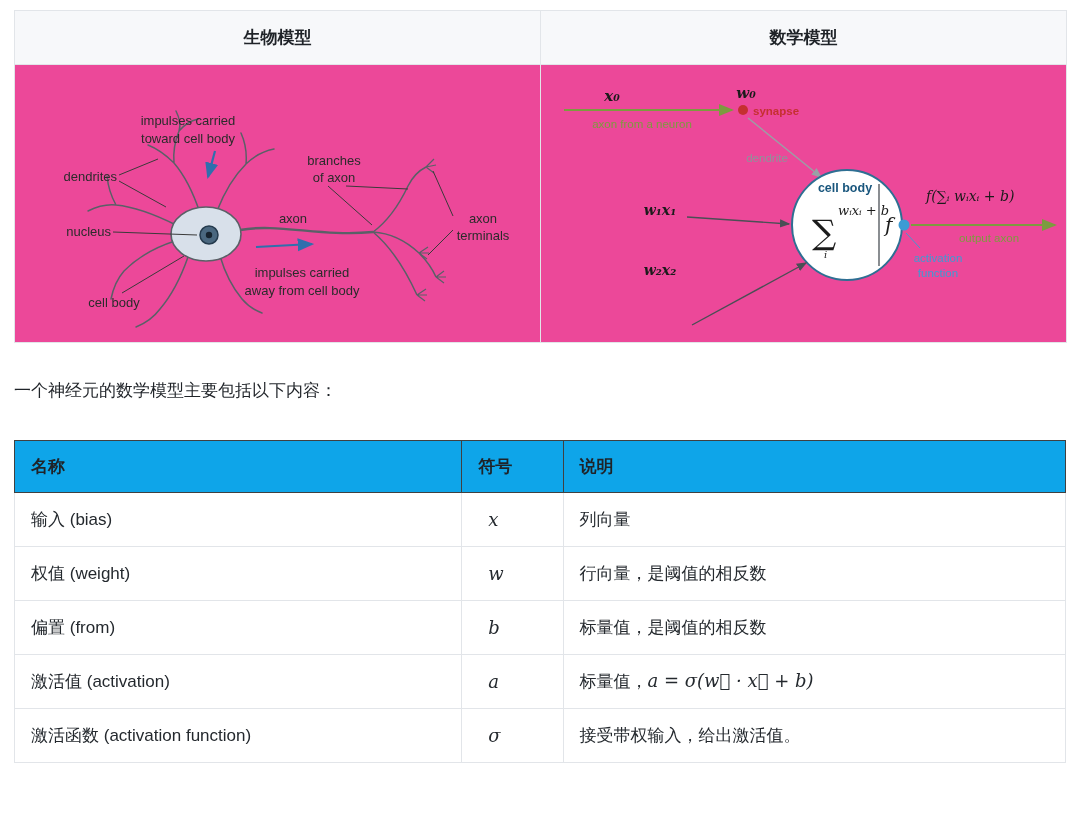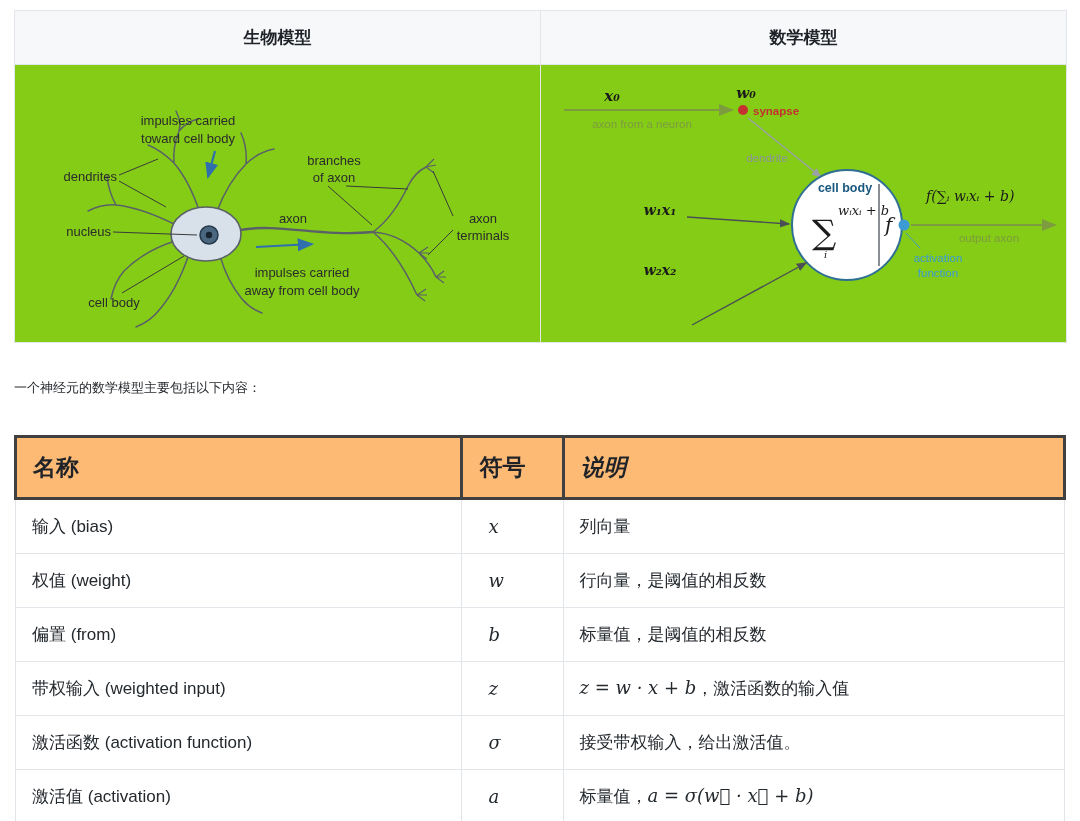--- a/index.html
+++ b/index.html
@@ -6,35 +6,35 @@
   html,body { width:1080px; height:821px; background:#ffffff; overflow:hidden;
     font-family:"Liberation Sans","DejaVu Sans",sans-serif; color:#24292e; }
   .page { padding:10px 14px 0 14px; }
 
   
   table.model-table { width:1052px; border-collapse:collapse; table-layout:fixed; }
   .model-table th {
     width:526px; border:1px solid #e2e5e9; background:#f7f8fa;
     font-size:17px; font-weight:bold; text-align:center; padding:15px 0; color:#1f2328;
   }
-  .model-table td { border:1px solid #e2e5e9; height:277px; vertical-align:middle; text-align:center; padding:0; background:#84cc16; }
-
-  
-  .intro { font-size:13px; color:#1f2328; margin:36px 0 38px 0; }
+  .model-table td { border:1px solid #e2e5e9; height:277px; vertical-align:middle; text-align:center; padding:0; background:#ec4899; }
+
+  
+  .intro { font-size:17px; color:#1f2328; margin:36px 0 38px 0; }
 
   
   table.spec-table { width:1052px; border-collapse:collapse; table-layout:fixed; }
   .spec-table th {
-    border:3px solid #404040; background:#fdba74; text-align:left;
-    font-size:23px; font-weight:bold; padding:14px 16px; color:#1f2328;
+    border:1px solid #404040; background:#0ea5e9; text-align:left;
+    font-size:17px; font-weight:bold; padding:14px 16px; color:#1f2328;
   }
   .spec-table td { border:1px solid #e2e5e9; font-size:17px; padding:15px 16px; color:#24292e; }
   .col-name { width:446px; }
   .col-sym  { width:101px; }
-  .col-desc { width:501px;font-style:italic; }
+  .col-desc { width:501px; }
   .spec-table td.c-sym { padding-left:26px; }
   .math {
     font-family:"DejaVu Serif","Liberation Serif",serif;
     font-style:italic; font-size:18px;
   }
 
   
   .slbl { font:13px "Liberation Sans","DejaVu Sans",sans-serif; fill:#2b2b2b; }
   .mlbl { font:11.5px "Liberation Sans","DejaVu Sans",sans-serif; }
   .mser { font-family:"DejaVu Serif","Liberation Serif",serif; font-style:italic; fill:#1b1b1b; }
@@ -194,30 +194,25 @@
         <td>权值 (weight)</td>
         <td class="c-sym"><span class="math">w</span></td>
         <td><span>行向量，是阈值的相反数</span><span class="math"></span><span></span></td>
       </tr>
       <tr>
         <td>偏置 (from)</td>
         <td class="c-sym"><span class="math">b</span></td>
         <td><span>标量值，是阈值的相反数</span><span class="math"></span><span></span></td>
       </tr>
       <tr>
-        <td>带权输入 (weighted input)</td>
-        <td class="c-sym"><span class="math">z</span></td>
-        <td><span></span><span class="math">z = w · x + b</span><span>，激活函数的输入值</span></td>
+        <td>激活值 (activation)</td>
+        <td class="c-sym"><span class="math">a</span></td>
+        <td><span>标量值，</span><span class="math">a = σ(w⃗ · x⃗ + b)</span><span></span></td>
       </tr>
       <tr>
         <td>激活函数 (activation function)</td>
         <td class="c-sym"><span class="math">σ</span></td>
         <td><span>接受带权输入，给出激活值。</span><span class="math"></span><span></span></td>
       </tr>
-      <tr>
-        <td>激活值 (activation)</td>
-        <td class="c-sym"><span class="math">a</span></td>
-        <td><span>标量值，</span><span class="math">a = σ(w⃗ · x⃗ + b)</span><span></span></td>
-      </tr>
     </tbody>
   </table>
 
 </div>
 
 </body></html>

